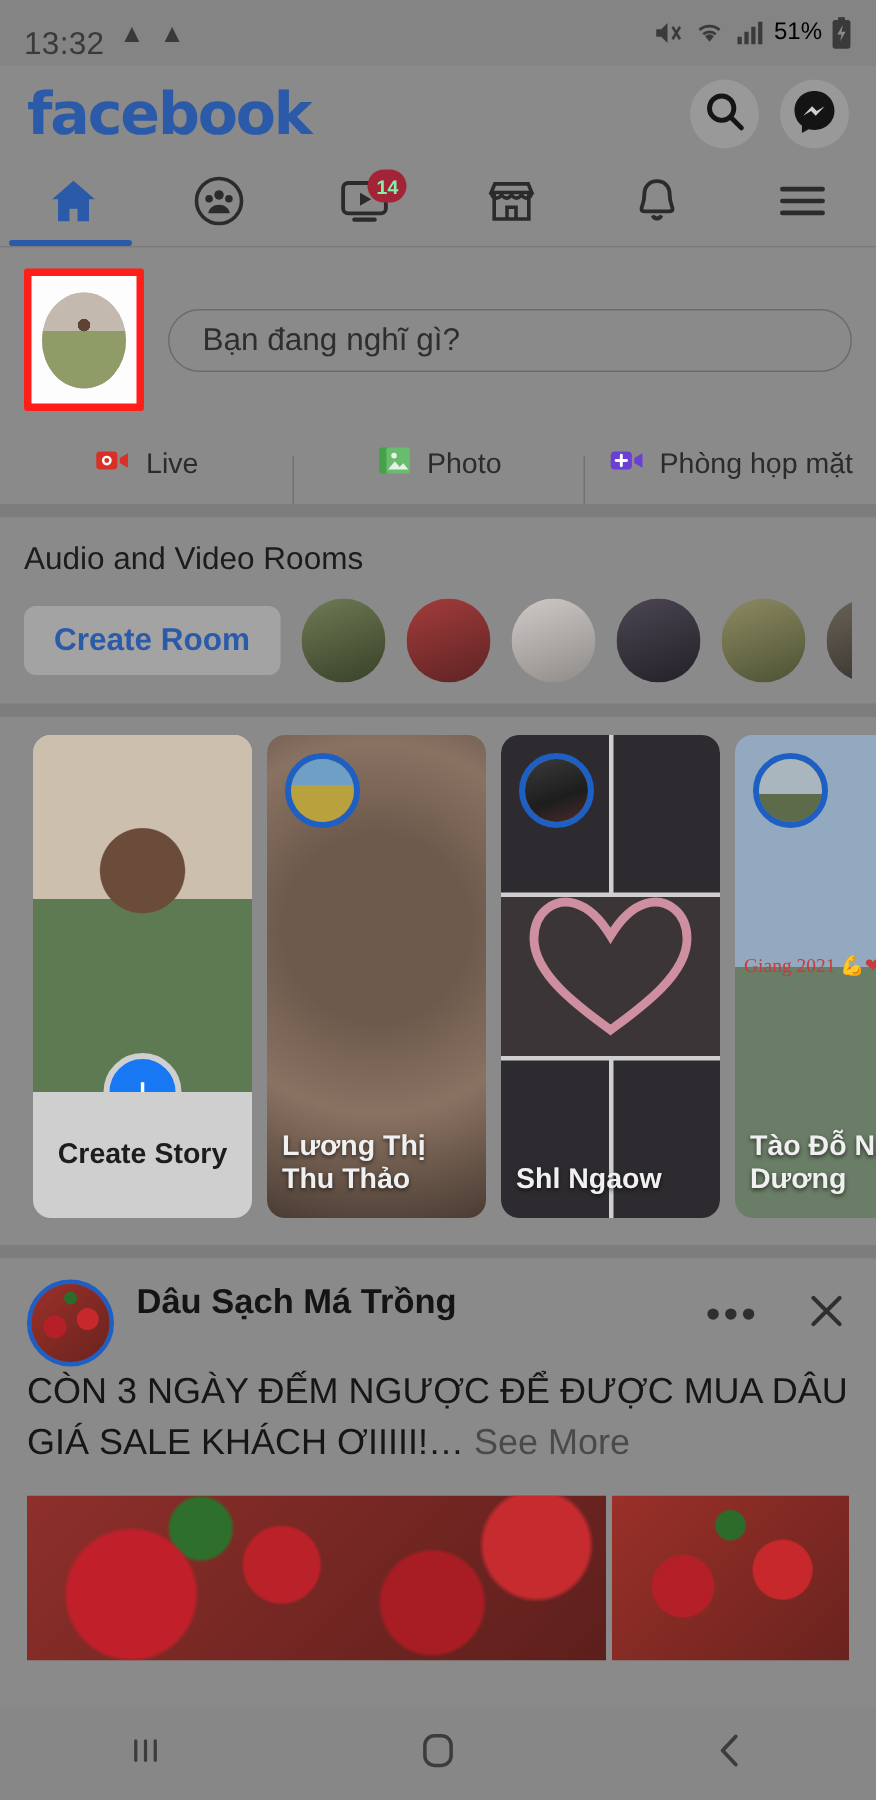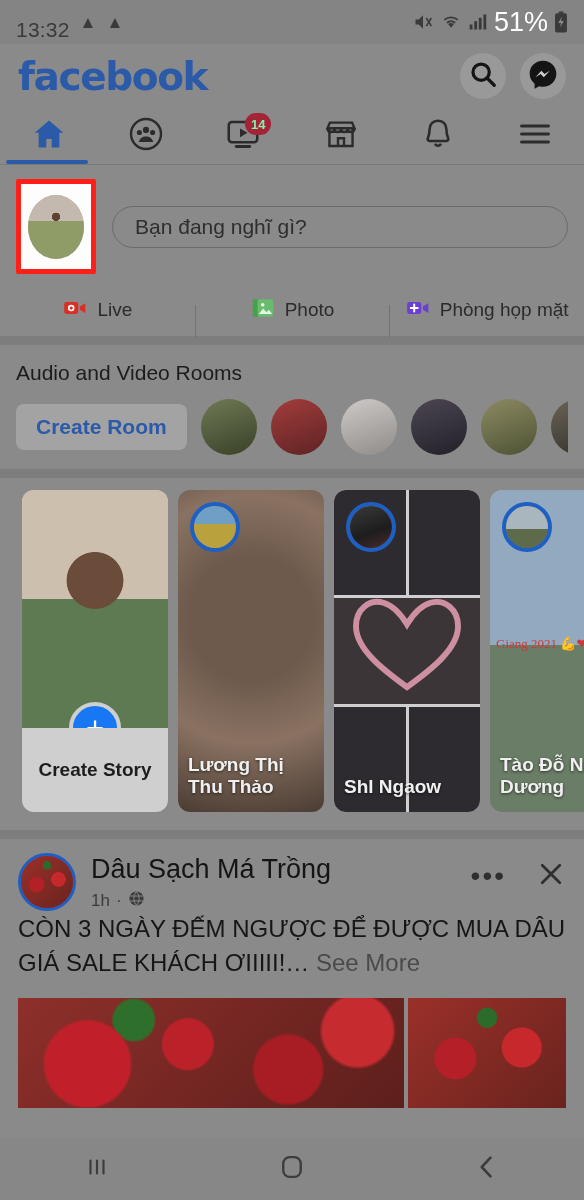--- a/index.html
+++ b/index.html
@@ -21,21 +21,21 @@
     background: #848484;
     display: flex;
     align-items: center;
     padding: 0 16px;
     color: #2c2c2c;
   }
   .sb-time { font-size: 21px; letter-spacing: .2px; color:#3a3a3a;margin-top:16px; }
   .sb-warn { margin-left: 10px; font-size: 17px; line-height:1; color:#3a3a3a;}
   .sb-right { margin-left: auto; display: flex; align-items: center; gap: 6px; }
   .sb-right svg { display: block; }
-  .sb-batt { font-size: 27px; color:#ffffff; }
+  .sb-batt { font-size: 16px; color:#000000; }
 
   
   .fbheader {
     height: 64px;
     display: flex; align-items: center;
     padding: 0 18px;
     background: #8a8a8a;
   }
   .fb-logo {
     font-size: 39px;
@@ -201,21 +201,21 @@
 
   
   .post { background: #8a8a8a; padding: 14px 18px 0 18px; }
   .post-head { display: flex; align-items: flex-start; }
   .post-av {
     width: 58px; height: 58px; border-radius: 50%;
     border: 3px solid #1e5fc4; overflow: hidden; position: relative;
     flex: 0 0 auto; background: #a33;
   }
   .post-meta { margin-left: 15px; padding-top: 1px; }
-  .post-name { font-size: 27px; font-weight: normal; color: #141414; text-align: right; }
+  .post-name { font-size: 23px; font-weight: bold; color: #141414; text-align: right; }
   .post-sub { font-size: 17px; color: #3b3b3b; margin-top: 5px; display:flex; align-items:center; gap:6px;}
   .post-tools { margin-left: auto; display: flex; align-items: center; gap: 30px; padding-top: 6px;}
   .dots { font-size: 28px; color: #2f2f2f; letter-spacing: 2px; line-height: .6;}
   .post-text {
     font-size: 24px; color: #161616; line-height: 1.42;
   }
   .post-text .seemore { color: #4a4a4a; }
   .post-photos { display: flex; gap: 4px; margin-top: 18px; height: 110px; }
   .photo-l { flex: 0 0 386px; position: relative; overflow: hidden; }
   .photo-r { flex: 1; position: relative; overflow: hidden; }
@@ -525,30 +525,20 @@
 
   <div class="sep-block"></div>
 
   <div class="post">
     <div class="post-head">
       <div class="post-av">
           <div class="ph ph-straw2"></div>
         </div>
       <div class="post-meta">
         <div class="post-name">Dâu Sạch Má Trồng</div>
-        <div class="post-sub">
-          <span>1h</span>
-          <span>·</span>
-          <span>
-            <svg width="17" height="17" viewBox="0 0 24 24" fill="#3b3b3b">
-                <circle cx="12" cy="12" r="10"></circle>
-                <path d="M12 2a15 15 0 0 0 0 20M12 2a15 15 0 0 1 0 20M2.6 8.5h18.8M2.6 15.5h18.8" stroke="#8a8a8a" stroke-width="1.4" fill="none"></path>
-              </svg>
-          </span>
-        </div>
       </div>
       <div class="post-tools">
         <span class="dots">•••</span>
         <span>
           <svg width="30" height="30" viewBox="0 0 24 24" stroke="#2f2f2f" stroke-width="2.2" stroke-linecap="round">
               <path d="M5 5l14 14M19 5L5 19"></path>
             </svg>
         </span>
       </div>
     </div>

